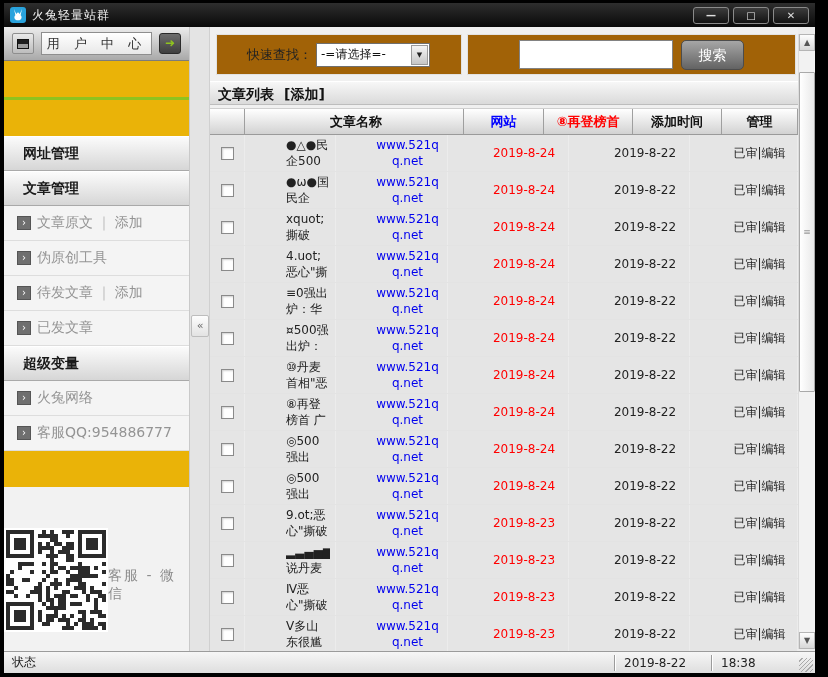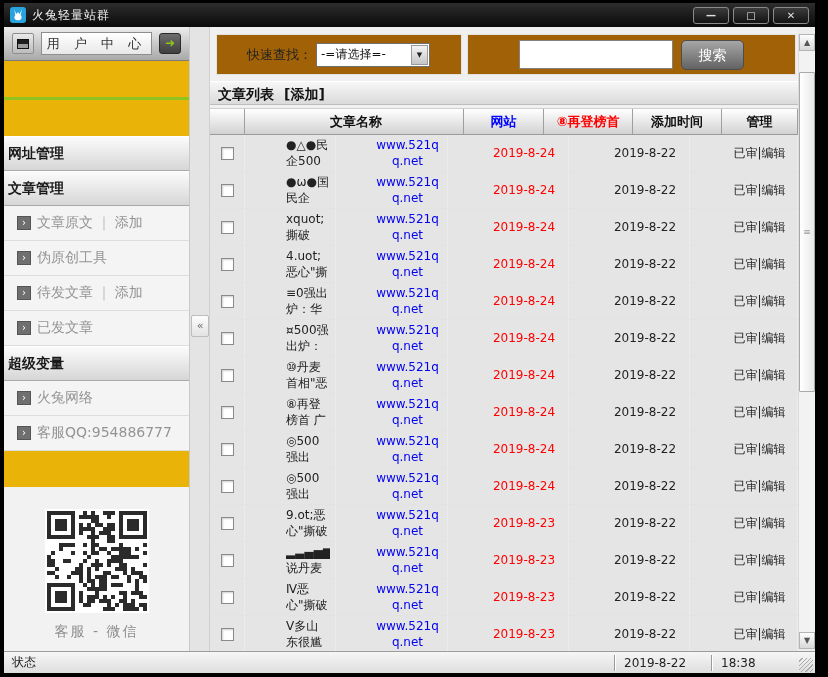--- a/index.html
+++ b/index.html
@@ -43,31 +43,31 @@
   .user-center-btn{ flex:1; height:23px; background:linear-gradient(#ffffff,#e8e8e8);
     border:1px solid #8e8e8e; font-size:13px; color:#333; letter-spacing:5px;
     text-align:center; line-height:21px; }
   .go-btn{ width:22px; height:21px; background:linear-gradient(#6d6d6d,#3f3f3f);
     border:1px solid #2a2a2a; border-radius:3px; color:var(--green); font-size:12px;
     font-weight:bold; text-align:center; line-height:19px; }
   .green-line{ height:3px; background:var(--green); }
 
   .nav-section{ height:35px; background:linear-gradient(#fbfbfb,#d6d6d6);
     border-top:1px solid #ffffff; border-bottom:1px solid #a9a9a9;
-    display:flex; align-items:center; padding-left:4px;
+    display:flex; align-items:center; padding-left:19px;
     font-size:14px; font-weight:bold; color:#1a1a1a; }
   .nav-item{ height:35px; background:#f4f4f4; border-bottom:1px solid #dddddd;
     display:flex; align-items:center; padding-left:13px; font-size:14px; color:#949494; }
   .nav-ico{ width:14px; height:14px; background:#6f6f6f; border:1px solid #555;
     color:#fff; font-size:10px; line-height:12px; text-align:center; margin-right:6px;
     flex:0 0 auto; }
   .nav-sep{ margin:0 4px; color:#b5b5b5; }
   .nav-add{ color:#949494; }
 
-  .qr-area{ flex:1; display:flex; flex-direction:column; align-items:center;
+  .qr-area{ flex:1; display:flex; flex-direction:row; align-items:center;
     padding-top:22px; background:#f2f2f2; }
   .qr-box{ width:104px; height:104px; background:#fff; padding:2px; }
   .qr-caption{ margin-top:10px; font-size:14px; color:#8d8d8d; letter-spacing:2px; }
 
   
   .gutter{ width:20px; background:#e4e4e4; border-right:1px solid #d0d0d0;
     position:relative; }
   .collapse-btn{ position:absolute; left:1px; top:288px; width:18px; height:22px;
     background:linear-gradient(#fdfdfd,#e3e3e3); border:1px solid #bdbdbd;
     border-radius:2px; color:#666; font-size:11px; text-align:center; line-height:20px; }

